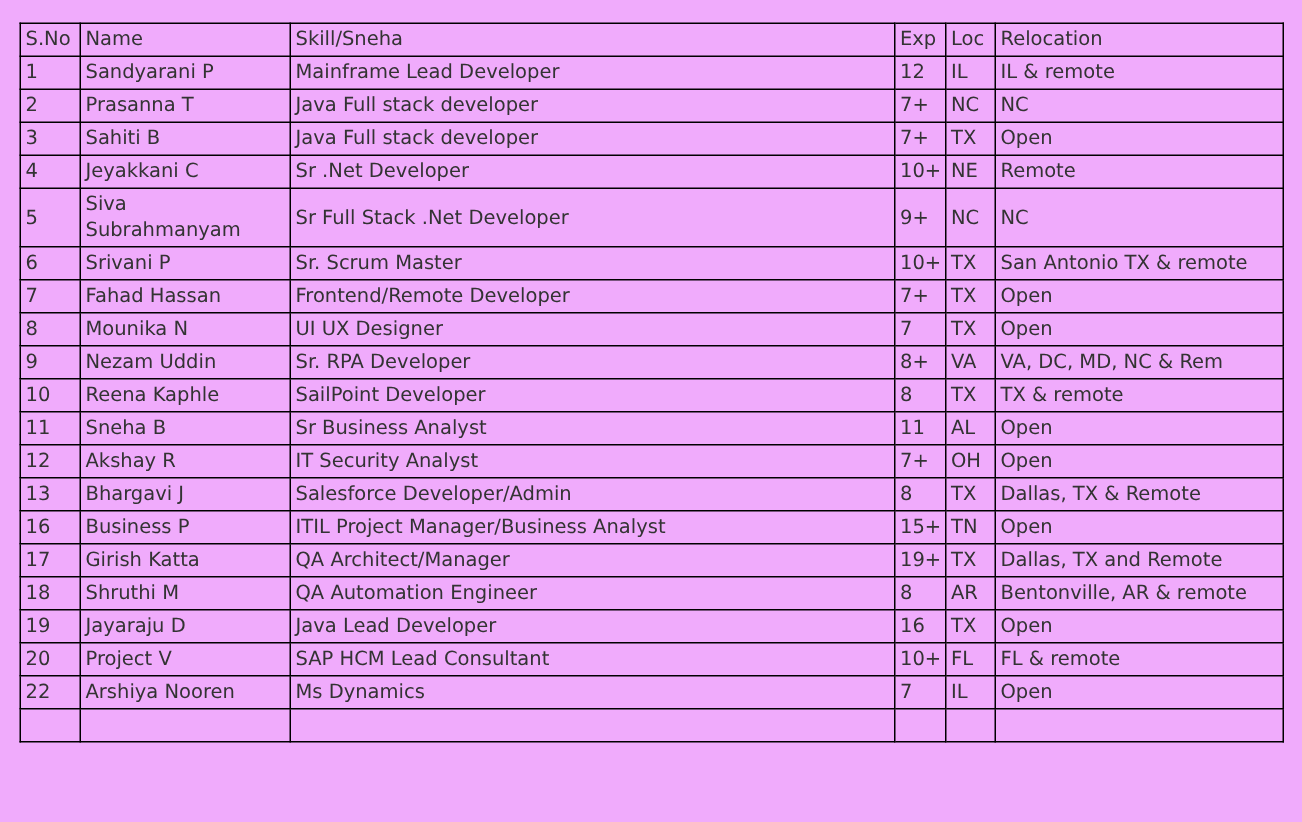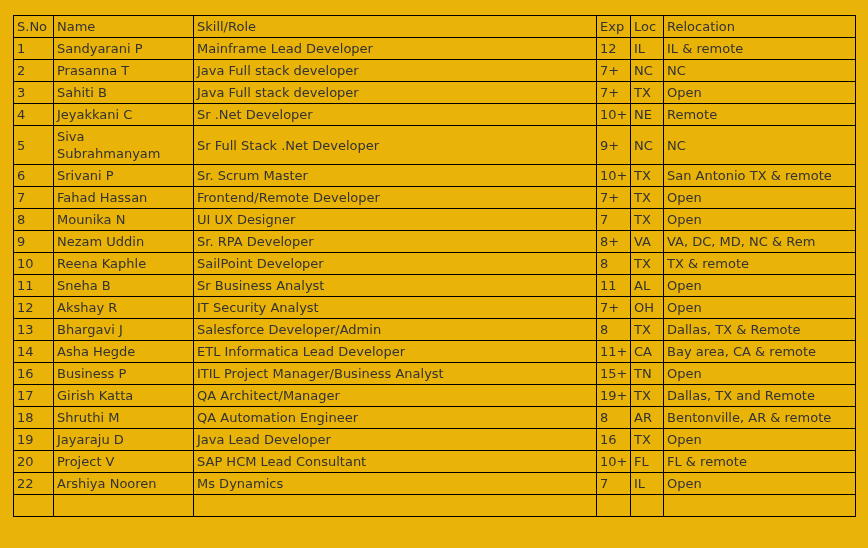--- a/index.html
+++ b/index.html
@@ -1,20 +1,20 @@
 <!DOCTYPE html>
 <html><head>
 <meta charset="utf-8">
 <style>
   html, body { margin: 0; padding: 0; }
   .viewport {
     position: relative;
     width: 868px;
     height: 548px;
-    background: #eab308;
+    background: #f0abfc;
     overflow: hidden;
     font-family: "DejaVu Sans", "Liberation Sans", sans-serif;
   }
   table.roster {
     position: absolute;
     left: 13px;
     top: 15px;
     border-collapse: collapse;
     table-layout: fixed;
     width: 842px;
@@ -51,21 +51,21 @@
         <col class="c1">
         <col class="c2">
         <col class="c3">
         <col class="c4">
         <col class="c5">
     </colgroup>
     <thead>
       <tr>
         <th class="c0">S.No</th>
         <th class="c1">Name</th>
-        <th class="c2">Skill/Role</th>
+        <th class="c2">Skill/Sneha</th>
         <th class="c3">Exp</th>
         <th class="c4">Loc</th>
         <th class="c5">Relocation</th>
       </tr>
     </thead>
     <tbody>
         <tr>
           <td class="c0">1</td>
           <td class="c1">Sandyarani P</td>
           <td class="c2">Mainframe Lead Developer</td>
@@ -163,28 +163,20 @@
         </tr>
         <tr>
           <td class="c0">13</td>
           <td class="c1">Bhargavi J</td>
           <td class="c2">Salesforce Developer/Admin</td>
           <td class="c3">8</td>
           <td class="c4">TX</td>
           <td class="c5">Dallas, TX &amp; Remote</td>
         </tr>
         <tr>
-          <td class="c0">14</td>
-          <td class="c1">Asha Hegde</td>
-          <td class="c2">ETL Informatica Lead Developer</td>
-          <td class="c3">11+</td>
-          <td class="c4">CA</td>
-          <td class="c5">Bay area, CA &amp; remote</td>
-        </tr>
-        <tr>
           <td class="c0">16</td>
           <td class="c1">Business P</td>
           <td class="c2">ITIL Project Manager/Business Analyst</td>
           <td class="c3">15+</td>
           <td class="c4">TN</td>
           <td class="c5">Open</td>
         </tr>
         <tr>
           <td class="c0">17</td>
           <td class="c1">Girish Katta</td>

